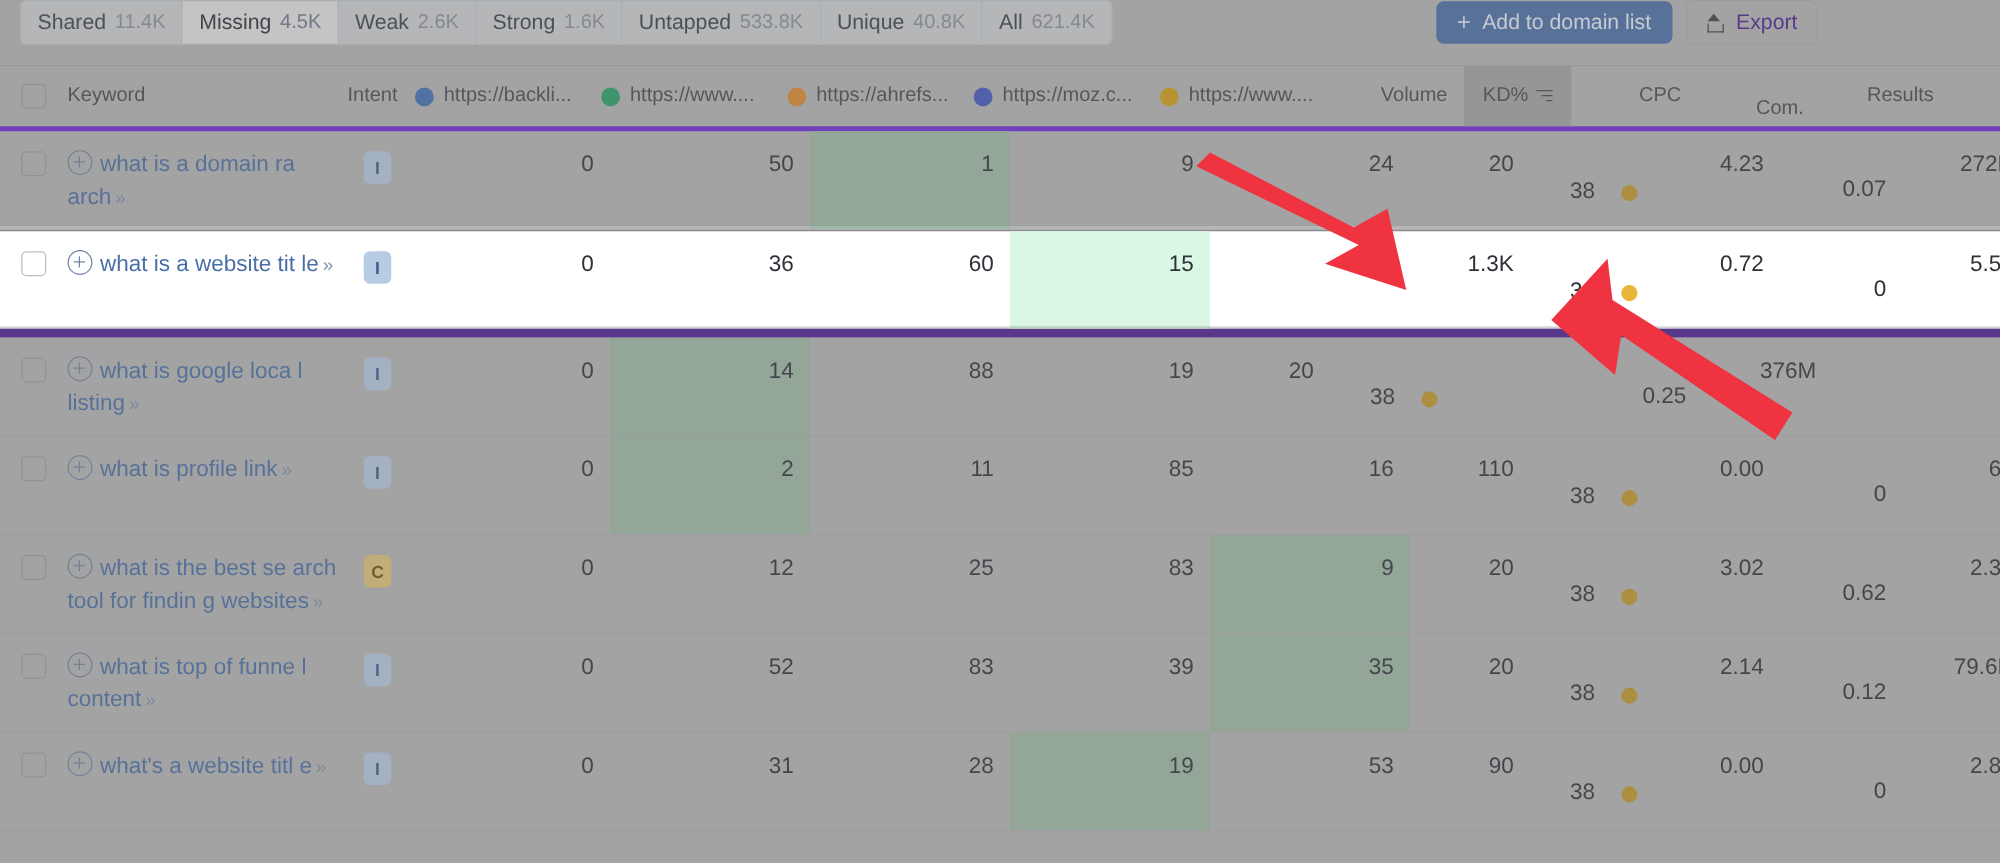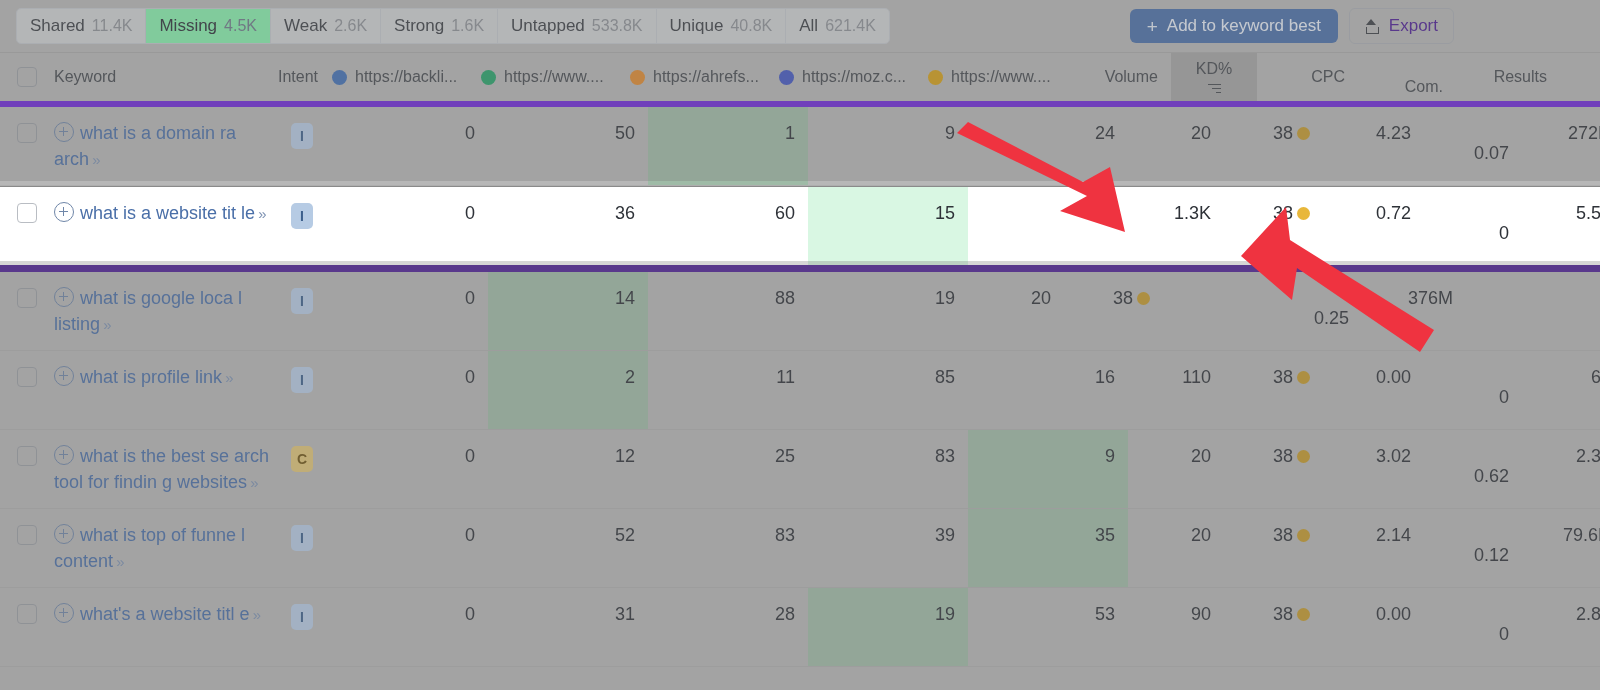--- a/index.html
+++ b/index.html
@@ -7,38 +7,38 @@
     width:1600px;height:690px;
     background:#b7b7b7;
     font-family:"Liberation Sans", sans-serif;
     -webkit-font-smoothing:antialiased;
     overflow:hidden;
     position:relative;
   }
   
   .toolbar{
     position:absolute;left:0;top:0;width:1470px;height:52px;
-    display:flex;align-items:center;
+    display:flex;align-items:flex-start;
   }
   .tabs{
     display:flex;align-items:stretch;
     margin-left:16px;height:34px;
     border:1px solid #c2c6cc;border-radius:5px;
     background:#cfd1d3;overflow:hidden;
   }
   .tab{
     display:flex;align-items:center;gap:7px;
     padding:0 13px;height:100%;
     border-right:1px solid #c2c6cc;
     font-size:17px;color:#3b3f45;white-space:nowrap;
     cursor:pointer;
   }
   .tab:last-child{border-right:none;}
   .tab .cnt{color:#8d9197;font-size:16px;}
-  .tab.active{background:#86efac;}
+  .tab.active{background:#e5e5e5;}
   .tab.active .lbl{color:#2b3038;}
   .tab.active .cnt{color:#6e7a8a;}
   .tb-right{margin-left:auto;display:flex;align-items:center;gap:11px;margin-right:16px;}
   .btn-primary{
     display:flex;align-items:center;gap:9px;
     height:34px;padding:0 17px;border-radius:6px;
     background:#4a6fa8;color:#e7edf6;font-size:17px;
     cursor:pointer;white-space:nowrap;
   }
   .btn-primary .plus{font-size:19px;line-height:1;color:#dfe7f2;}
@@ -57,53 +57,53 @@
   .up-ic::after{
     content:"";position:absolute;left:1px;top:8px;width:11px;height:6px;
     border:1.6px solid #3b3f45;border-top:none;
   }
 
   
   .table{position:absolute;left:0;top:52px;width:1600px;height:638px;}
   .thead{
     display:flex;align-items:center;height:48px;
     border-top:1px solid #a8a8a8;
-    border-bottom:6px solid #6d28d9;
+    border-bottom:4px solid #6d28d9;
     font-size:16px;color:#45494f;
   }
   .row{
     display:flex;align-items:stretch;
     border-bottom:1px solid #aeaeae;
     font-size:18px;color:#2e3238;
     min-height:78px;
   }
   .row.hl{
     background:#ffffff;
     border-top:1px solid #8a8a8a;
     border-bottom:7px solid #4c1d95;
     position:relative;z-index:3;
   }
   
   .c-check{width:54px;flex:0 0 54px;display:flex;align-items:flex-start;justify-content:center;padding-top:16px;}
   .c-kw{width:222px;flex:0 0 222px;padding-top:13px;}
   .c-intent{width:52px;flex:0 0 52px;display:flex;align-items:flex-start;justify-content:center;padding-top:16px;}
   .c-site{width:147px;flex:0 0 147px;display:flex;align-items:flex-start;justify-content:flex-end;padding:16px 13px 0 0;}
   .c-vol{width:83px;flex:0 0 83px;display:flex;align-items:flex-start;justify-content:flex-end;padding:16px 13px 0 0;}
-  .c-kd{width:86px;flex:0 0 86px;display:flex;align-items:flex-start;justify-content:flex-end;padding:16px 13px 0 0;gap:4px;}
+  .c-kd{width:86px;flex:0 0 86px;display:flex;align-items:center;justify-content:flex-end;padding:16px 13px 0 0;gap:21px;}
   .c-cpc{width:88px;flex:0 0 88px;display:flex;align-items:flex-start;justify-content:flex-end;padding:16px 16px 0 0;}
   .c-com{width:82px;flex:0 0 82px;display:flex;align-items:flex-start;justify-content:flex-end;padding:16px 12px 0 0;margin-top:20px;}
   .c-res{width:92px;flex:0 0 92px;display:flex;align-items:flex-start;justify-content:flex-end;padding:16px 18px 0 0;}
 
   .thead .c-kw{padding-top:0;display:flex;align-items:center;}
   .thead .c-check{padding-top:0;align-items:center;}
   .thead .c-intent,.thead .c-site,.thead .c-vol,.thead .c-kd,
   .thead .c-cpc,.thead .c-com,.thead .c-res{padding-top:0;align-items:center;}
   .thead .c-site{justify-content:flex-start;padding-left:2px;padding-right:0;gap:8px;}
   .thead .c-intent{justify-content:flex-start;padding-left:2px;}
-  .thead .c-kd{background:#a4a4a4;height:100%;justify-content:center;gap:6px;padding-right:0;flex-direction:column;}
+  .thead .c-kd{background:#a4a4a4;height:100%;justify-content:center;gap:6px;padding-right:0;}
 
   .chk{
     width:20px;height:20px;border:1.6px solid #9a9ea4;border-radius:4px;
     background:transparent;cursor:pointer;box-sizing:border-box;
   }
   .row.hl .chk{border-color:#b9bdc3;}
   .kwline{color:#4a6fa8;line-height:26px;font-size:18px;}
   .plusic{
     display:inline-block;width:18px;height:18px;border-radius:50%;
     border:1.4px solid #6f86a8;position:relative;vertical-align:-3px;margin-right:6px;
@@ -169,21 +169,21 @@
         <span class="cnt">40.8K</span>
       </div>
       <div class="tab">
         <span class="lbl">All</span>
         <span class="cnt">621.4K</span>
       </div>
     </div>
   <div class="tb-right">
     <div class="btn-primary">
       <span class="plus">+</span>
-      <span>Add to keyword best</span>
+      <span>Add to domain list</span>
     </div>
     <div class="btn-ghost">
       <span class="up-ic"></span>
       <span>Export</span>
     </div>
   </div>
 </div>
 
 <div class="table">
   <div class="thead">

